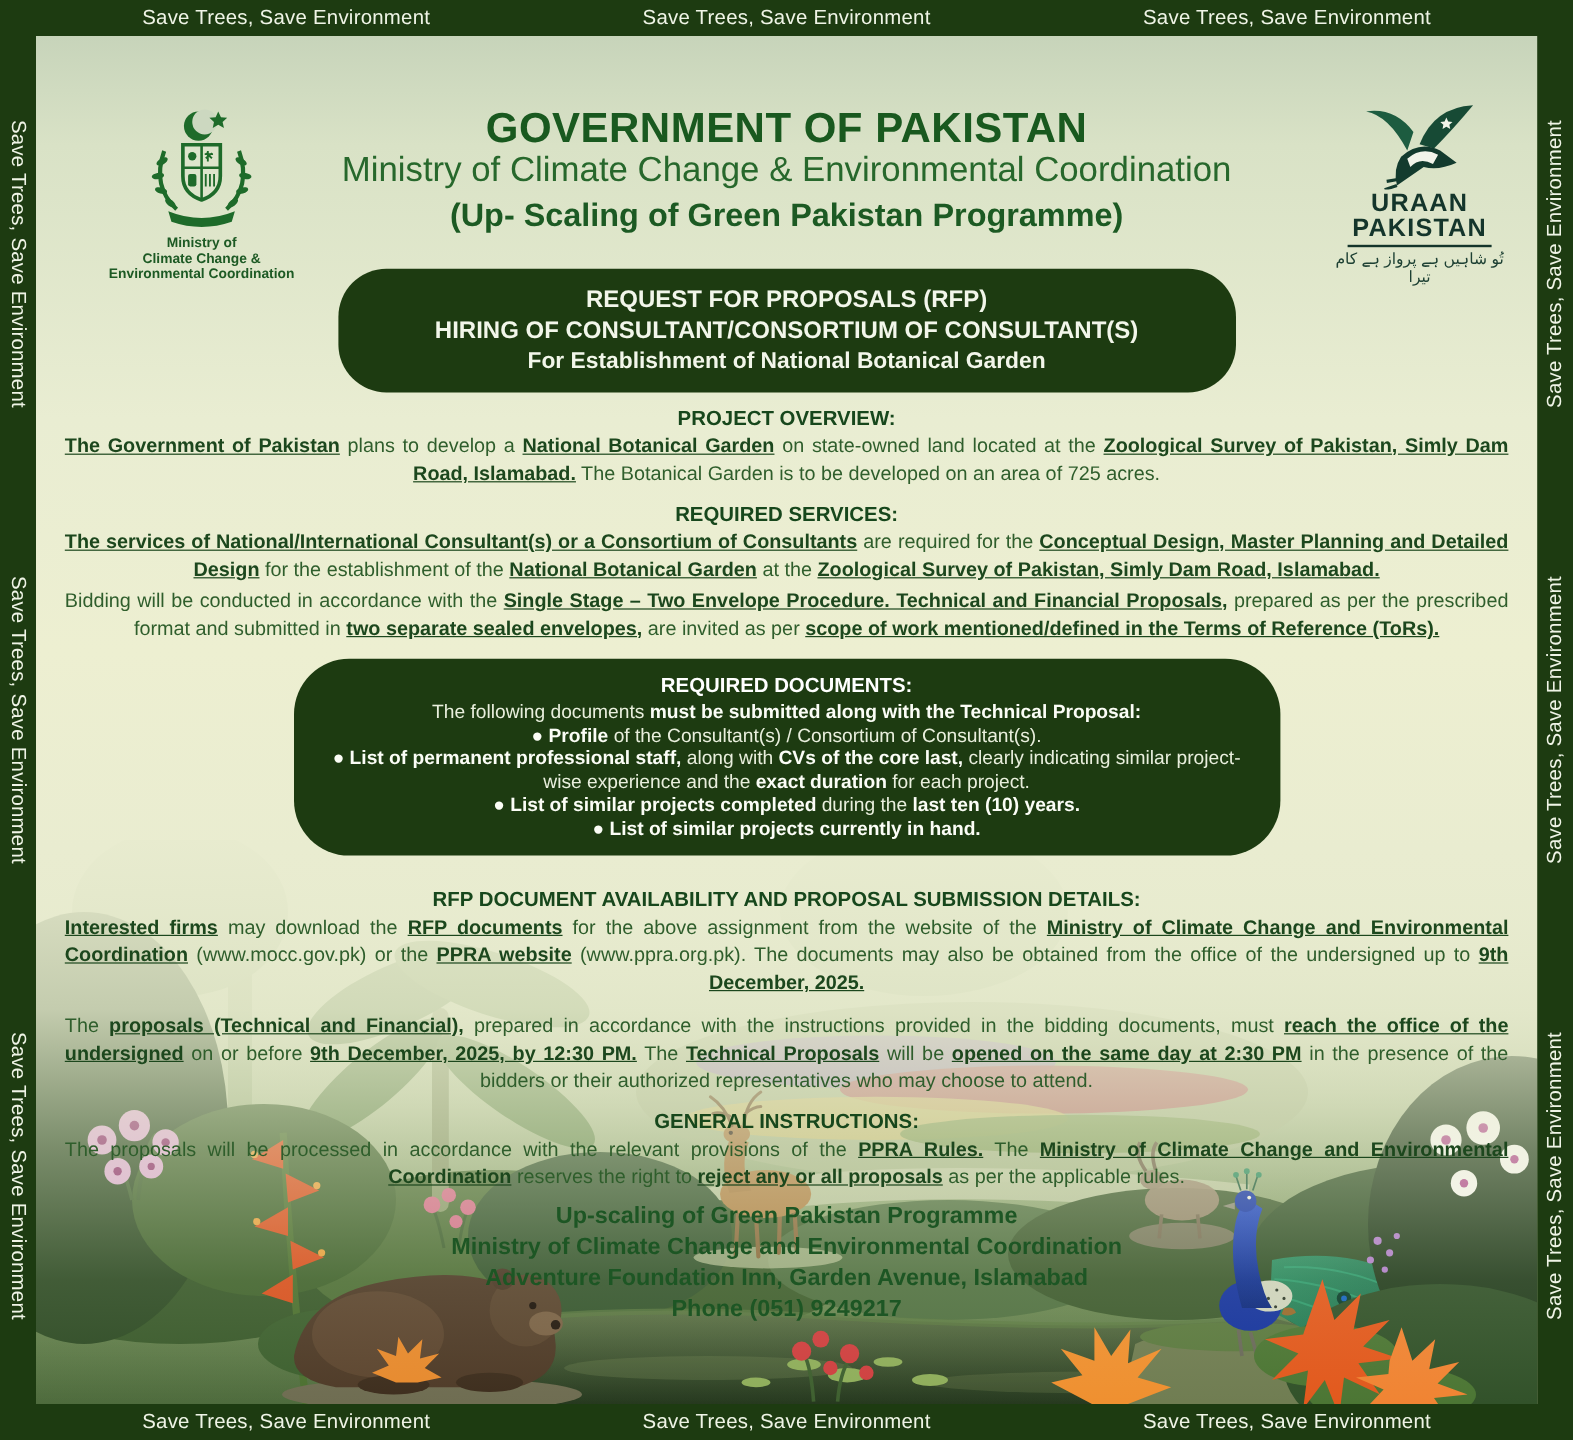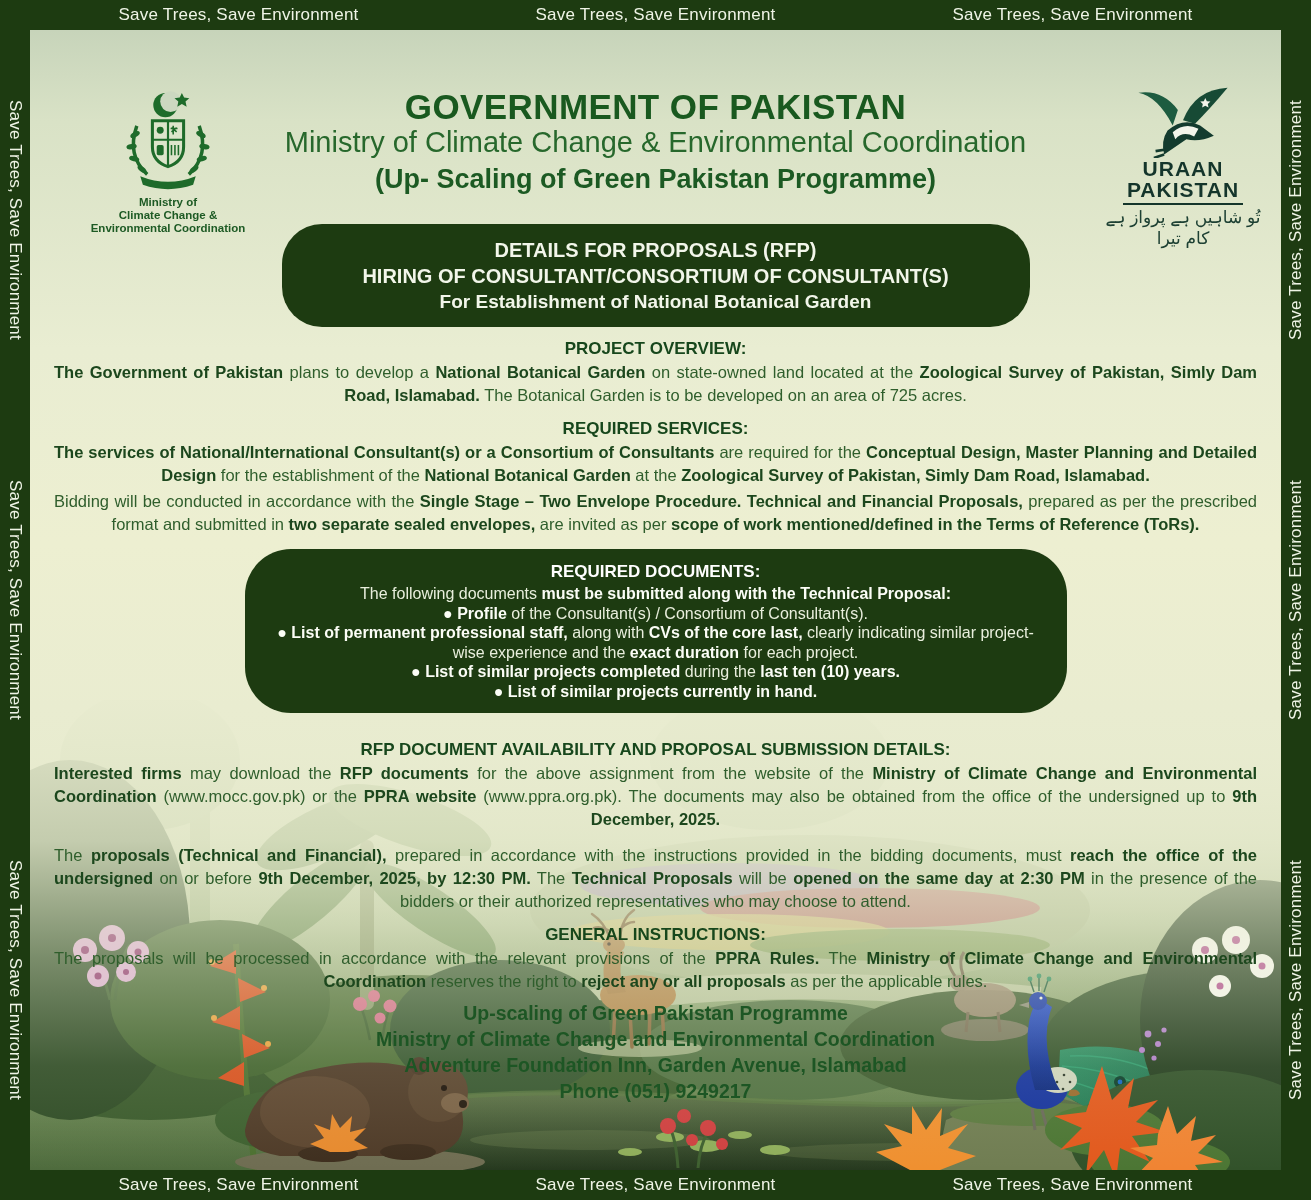--- a/index.html
+++ b/index.html
@@ -26,31 +26,31 @@
   .header{position:relative;height:148px;}
   .crest-wrap{position:absolute;left:26px;top:20px;width:224px;text-align:center;}
   .crest-caption{margin-top:2px;font-size:11.5px;line-height:13px;font-weight:700;color:#1d5a24;}
   .titles{text-align:center;padding-top:22px;margin-top:36px;}
   .t1{font-size:35px;font-weight:800;color:#19591f;letter-spacing:.4px;line-height:38px;}
   .t2{font-size:29px;font-weight:500;color:#27682c;line-height:32px;}
   .t3{font-size:27px;font-weight:700;color:#1c5a23;line-height:30px;margin-top:6px;}
   .uraan-wrap{position:absolute;right:18px;top:20px;width:160px;text-align:center;}
   .uraan-name{font-size:21px;font-weight:800;color:#14352b;line-height:21px;letter-spacing:1px;margin-top:-4px;}
   .uraan-rule{height:2px;background:#14352b;width:120px;margin:3px auto 2px;}
-  .uraan-urdu{font-size:17px;color:#1d4033;direction:rtl;}
+  .uraan-urdu{font-size:13px;color:#1d4033;direction:rtl;}
 
   
   .rfp-box{width:708px;margin:10px auto 0;background:#1d3b11;border-radius:40px;padding:13px 20px;
     text-align:center;color:#f2f6ea;}
   .rfp1,.rfp2{font-size:20px;font-weight:700;line-height:26px;}
   .rfp3{font-size:19px;font-weight:700;line-height:25px;}
 
   .sec-h{margin-top:11px;font-size:17px;font-weight:700;color:#17471c;text-align:center;line-height:21px;}
   .para{margin:2px 24px 0;font-size:16.5px;line-height:23px;color:#2f5e2c;text-align:justify;text-align-last:center;}
-  .para b{color:#1c471d;}
+  .para b{color:#1c471d;text-decoration:underline;}
 
   .docs-box{width:770px;margin:13px auto 0;background:#1d3b11;border-radius:46px;padding:12px 26px;
     text-align:center;color:#e9efdd;font-size:16px;line-height:19.5px;}
   .docs-h{font-size:17px;font-weight:700;color:#ffffff;line-height:21px;margin-bottom:2px;}
   .docs-box b{color:#fbfdf6;}
 
   .pill{display:block;width:fit-content;margin:12px auto 0;background:#1d3b11;border-radius:18px;
     padding:6px 28px;font-size:19px;font-weight:700;color:#f2f6ea;}
   .contact{margin-top:7px;text-align:center;font-size:19.5px;font-weight:700;color:#1d5624;line-height:26px;}
 
@@ -425,21 +425,21 @@
           <div class="uraan-name">
             <div>URAAN</div>
             <div>PAKISTAN</div>
           </div>
           <div class="uraan-rule"></div>
           <div class="uraan-urdu">تُو شاہیں ہے پرواز ہے کام تیرا</div>
         </div>
       </div>
 
       <div class="rfp-box">
-        <div class="rfp1">DETAILS FOR PROPOSALS (RFP)</div>
+        <div class="rfp1">REQUEST FOR PROPOSALS (RFP)</div>
         <div class="rfp2">HIRING OF CONSULTANT/CONSORTIUM OF CONSULTANT(S)</div>
         <div class="rfp3">For Establishment of National Botanical Garden</div>
       </div>
 
       <div class="sec-h">PROJECT OVERVIEW:</div>
       <div class="para"><b>The Government of Pakistan</b><span> plans to develop a </span><b>National Botanical Garden</b><span> on state-owned land located at the </span><b>Zoological Survey of Pakistan, Simly Dam Road, Islamabad.</b><span> The Botanical Garden is to be developed on an area of 725 acres.</span></div>
 
       <div class="sec-h">REQUIRED SERVICES:</div>
       <div class="para"><b>The services of National/International Consultant(s) or a Consortium of Consultants</b><span> are required for the </span><b>Conceptual Design, Master Planning and Detailed Design</b><span> for the establishment of the </span><b>National Botanical Garden</b><span> at the </span><b>Zoological Survey of Pakistan, Simly Dam Road, Islamabad.</b></div>
       <div class="para" style="margin-top:3px"><span>Bidding will be conducted in accordance with the </span><b>Single Stage – Two Envelope Procedure. Technical and Financial Proposals,</b><span> prepared as per the prescribed format and submitted in </span><b>two separate sealed envelopes,</b><span> are invited as per </span><b>scope of work mentioned/defined in the Terms of Reference (ToRs).</b></div>

